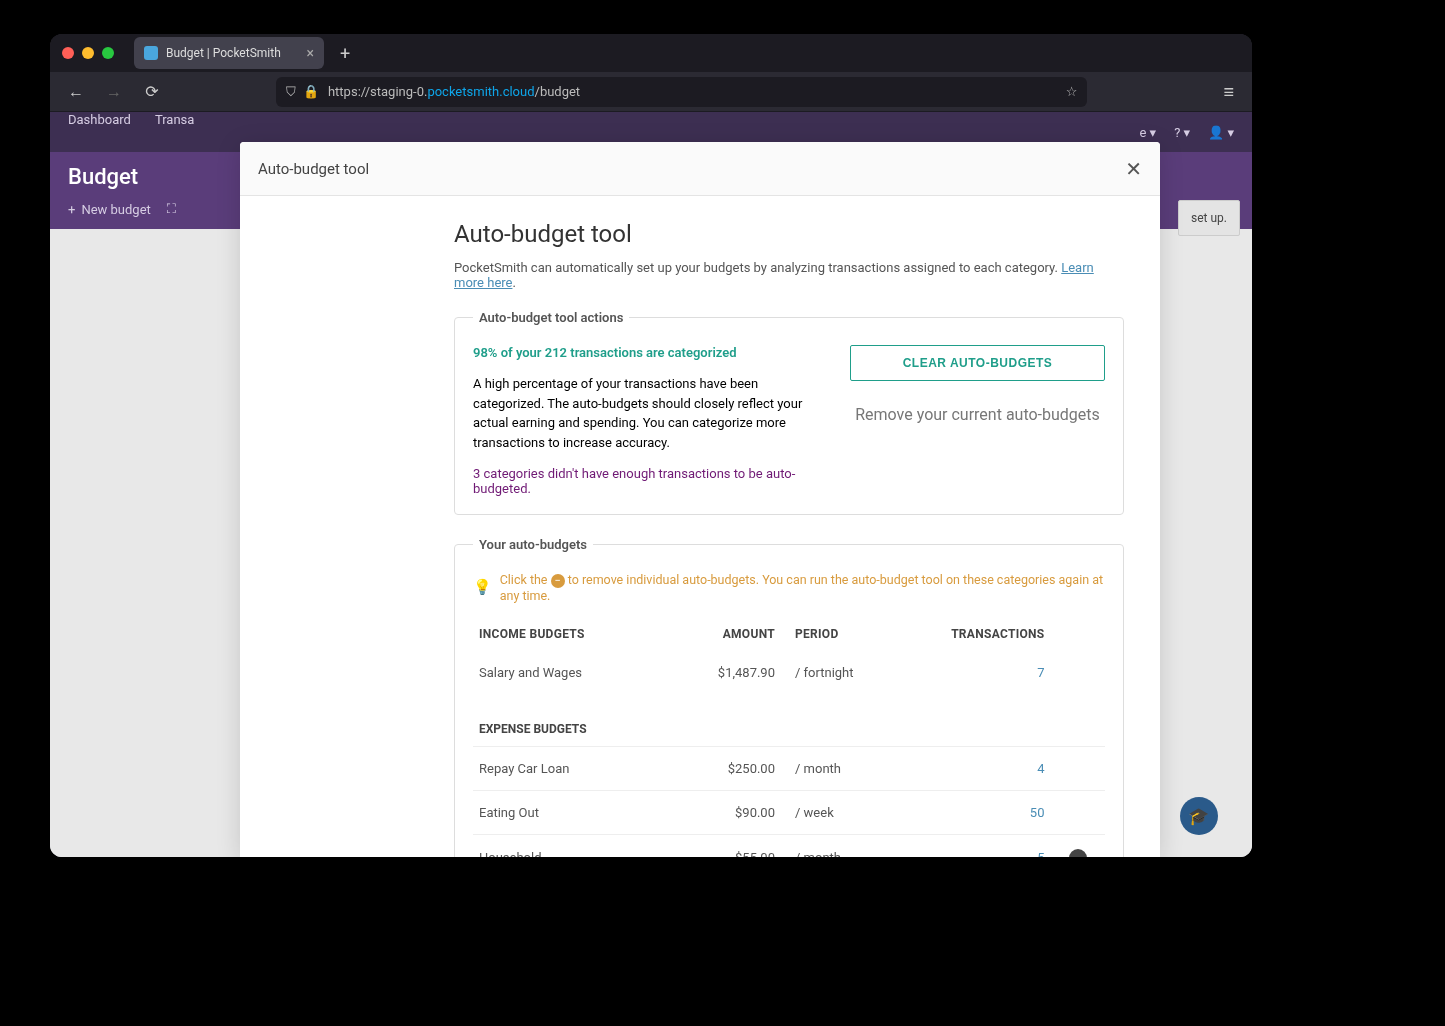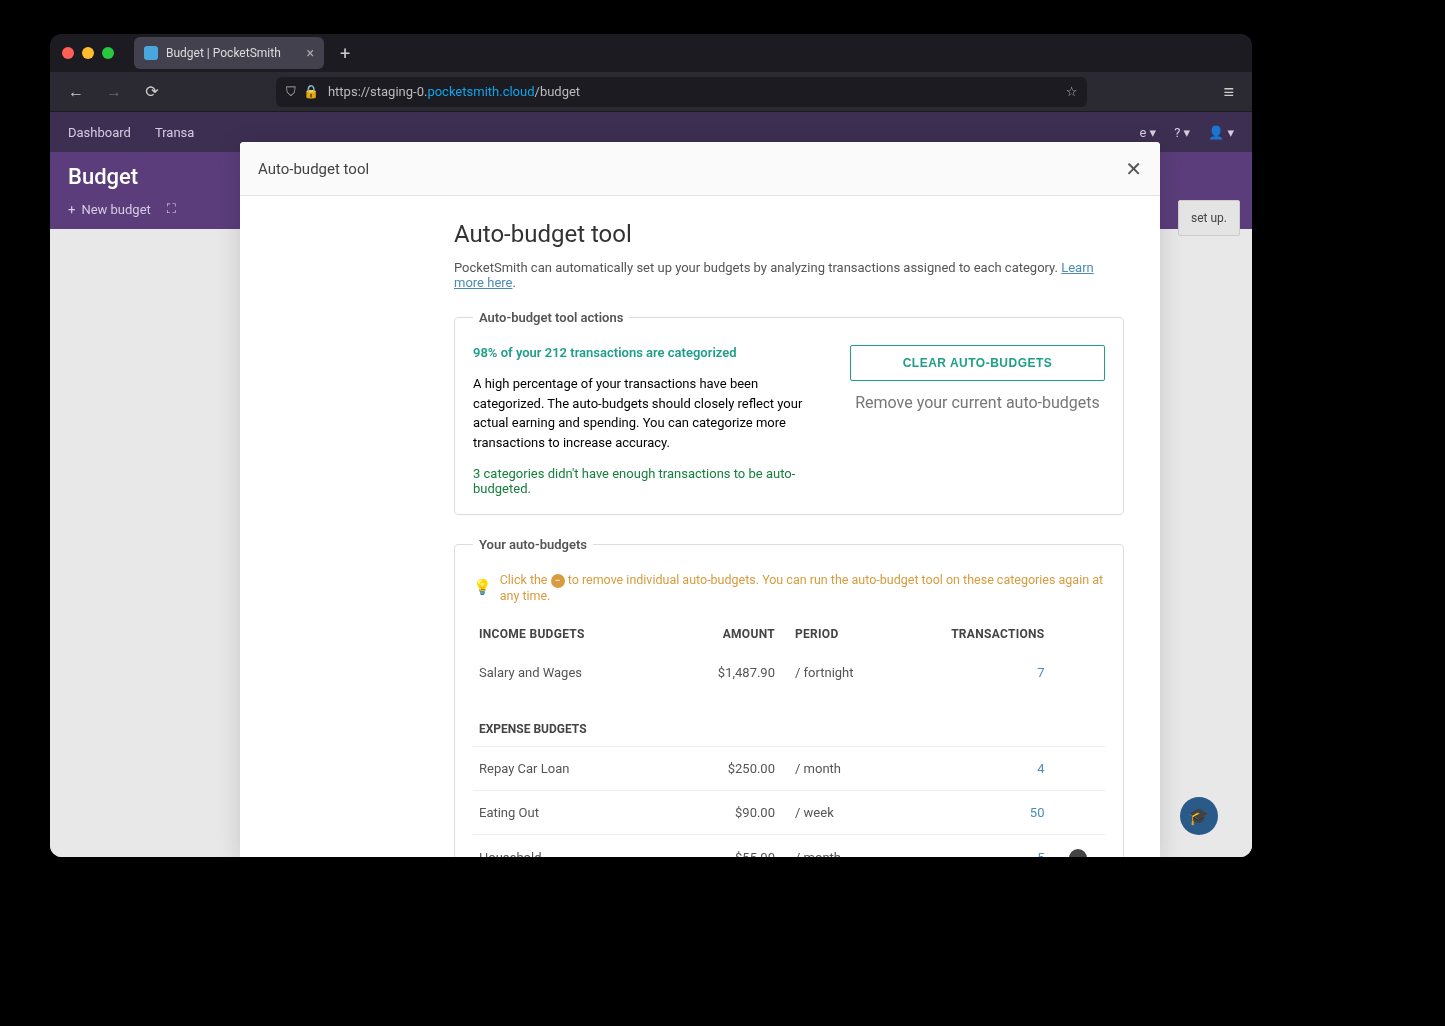--- a/index.html
+++ b/index.html
@@ -81,21 +81,20 @@
 
   .app {
     position: absolute;
     left: 0; right: 0; top: 78px; bottom: 0;
     background: #e8e8e8;
   }
   .appnav {
     height: 40px;
     background: #3d2f52;
     display: flex;
-    align-items: center;
     padding: 0 18px;
     gap: 24px;
     color: #d6cde3;
     font-size: 13px;
   }
   .appnav .right { margin-left: auto; display: flex; gap: 18px; align-items: center; }
   .pageheader {
     background: #5a3d7a;
     padding: 12px 18px 0 18px;
     color: #fff;
@@ -174,34 +173,34 @@
     font-size: 13px;
     color: #555;
     padding: 0 6px;
     font-weight: 600;
     margin-top: 33px;
   }
   .actions-row { display: flex; gap: 20px; }
   .actions-left { flex: 1; }
   .catline { color: #1f9e8a; font-weight: 600; font-size: 13px; margin-bottom: 14px; }
   .infotext { font-size: 13px; color: #000000; line-height: 1.5; margin-bottom: 14px; max-width: 360px; }
-  .faded { font-size: 13px; color: #15803d; }
+  .faded { font-size: 13px; color: #701a75; }
   .clear-wrap { text-align: center; width: 255px; }
   .clear-btn {
     border: 1px solid #1f9e8a;
     color: #1f9e8a;
     background: #fff;
     padding: 10px 28px;
     font-size: 12px;
     font-weight: 700;
     letter-spacing: 0.5px;
     border-radius: 2px;
     cursor: pointer;
     width: 100%;
-    margin-bottom: 12px;
+    margin-bottom: 24px;
   }
   .clear-sub { font-size: 16px; color: #777; }
 
   .tip-row {
     display: flex;
     align-items: center;
     gap: 8px;
     color: #d89b3e;
     font-size: 12.5px;
     margin-bottom: 14px;

